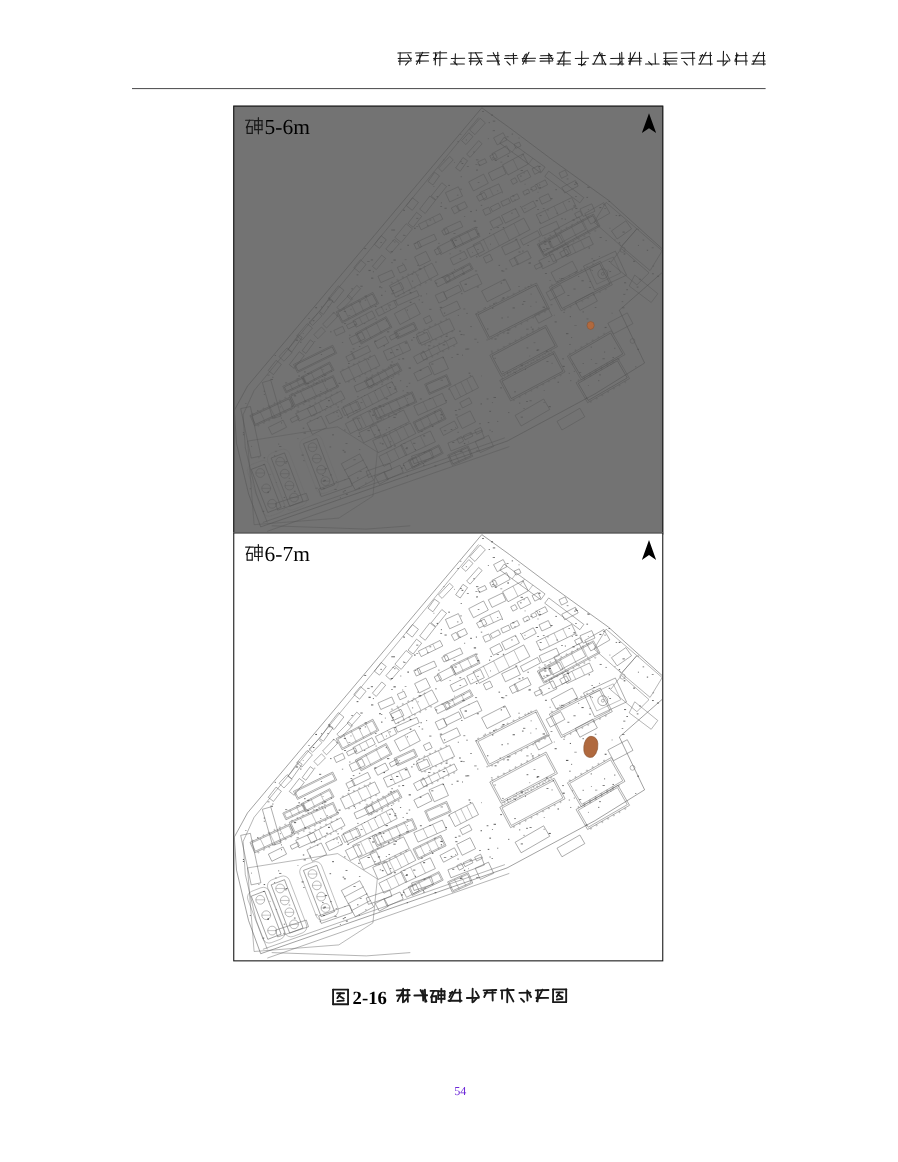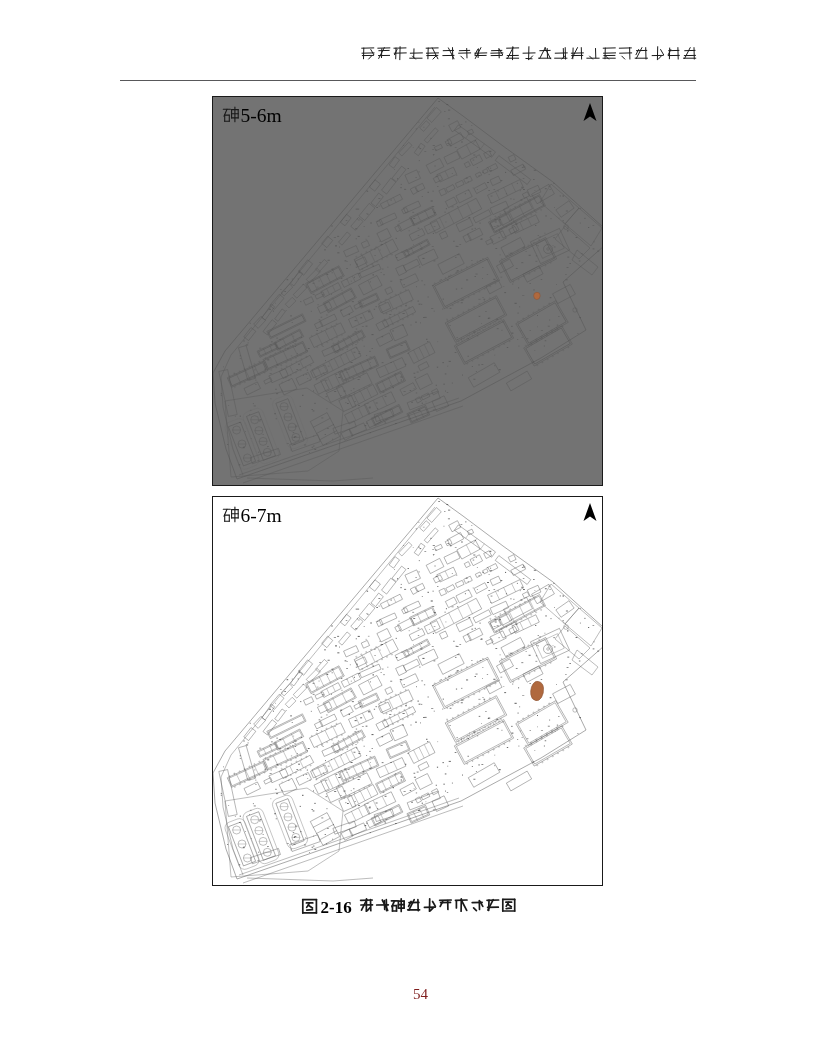--- a/index.html
+++ b/index.html
@@ -1356,21 +1356,21 @@
         <line x1="21.9" y1="10.0" x2="21.9" y2="24.7" stroke="#1a1a1a" stroke-width="1.1" stroke-linecap="round"></line>
         <text x="27.5" y="25" font-family="Liberation Serif" font-size="19.5" fill="#000">5-6m</text>
       </g>
 
 <path d="M 377,6 L 383.5,24 L 377,19.5 L 370.5,24 Z" fill="#000"></path>
 
 <path d="M 321.3,196.3 Q 324,194.3 326.6,196.3 Q 328,199 326.2,201.6 Q 323.8,203.5 321.6,201.6 Q 319.8,199 321.3,196.3 Z" fill="#b0693e" stroke="#8a5130" stroke-width="0.5"></path>
 </svg>
 </div>
 
-<div style="position:absolute;left:212px;top:496px;width:389px;height:388px;border:1.3px solid #1a1a1a;background:#fff">
+<div style="position:absolute;left:212px;top:484px;width:389px;height:388px;border:1.3px solid #1a1a1a;background:#fff">
 <svg width="389" height="388" viewBox="0 0 389 388" style="position:absolute;left:0;top:0">
 
 <use href="#sitemap"></use>
 
 <g>
         <line x1="10.3" y1="12.3" x2="17.4" y2="12.3" stroke="#1a1a1a" stroke-width="1.1" stroke-linecap="round"></line>
         <line x1="14.0" y1="12.3" x2="11.0" y2="19.2" stroke="#1a1a1a" stroke-width="1.1" stroke-linecap="round"></line>
         <line x1="11.7" y1="18.1" x2="16.3" y2="18.1" stroke="#1a1a1a" stroke-width="1.1" stroke-linecap="round"></line>
         <line x1="11.7" y1="18.1" x2="11.7" y2="24.2" stroke="#1a1a1a" stroke-width="1.1" stroke-linecap="round"></line>
         <line x1="16.3" y1="18.1" x2="16.3" y2="24.2" stroke="#1a1a1a" stroke-width="1.1" stroke-linecap="round"></line>
@@ -1450,12 +1450,12 @@
     <line x1="201.8" y1="2.4" x2="213.7" y2="2.4" stroke="#1a1a1a" stroke-width="1.7" stroke-linecap="round"></line>
     <line x1="201.8" y1="2.4" x2="201.8" y2="14.0" stroke="#1a1a1a" stroke-width="1.7" stroke-linecap="round"></line>
     <line x1="213.7" y1="2.4" x2="213.7" y2="14.0" stroke="#1a1a1a" stroke-width="1.7" stroke-linecap="round"></line>
     <line x1="201.8" y1="14.0" x2="213.7" y2="14.0" stroke="#1a1a1a" stroke-width="1.7" stroke-linecap="round"></line>
     <line x1="204.9" y1="5.2" x2="210.6" y2="5.2" stroke="#1a1a1a" stroke-width="1.7" stroke-linecap="round"></line>
     <line x1="207.7" y1="5.2" x2="205.2" y2="9.2" stroke="#1a1a1a" stroke-width="1.7" stroke-linecap="round"></line>
     <line x1="206.6" y1="7.3" x2="210.3" y2="9.7" stroke="#1a1a1a" stroke-width="1.7" stroke-linecap="round"></line>
     <line x1="205.2" y1="11.6" x2="210.3" y2="11.1" stroke="#1a1a1a" stroke-width="1.7" stroke-linecap="round"></line>
   </svg>
 
-<div style="position:absolute;left:413px;top:986px;width:30px;font-size:15px;color:#7f1d1d">54</div>
+<div style="position:absolute;left:413px;top:986px;width:30px;font-size:11px;color:#6d28d9">54</div>
 </body></html>

